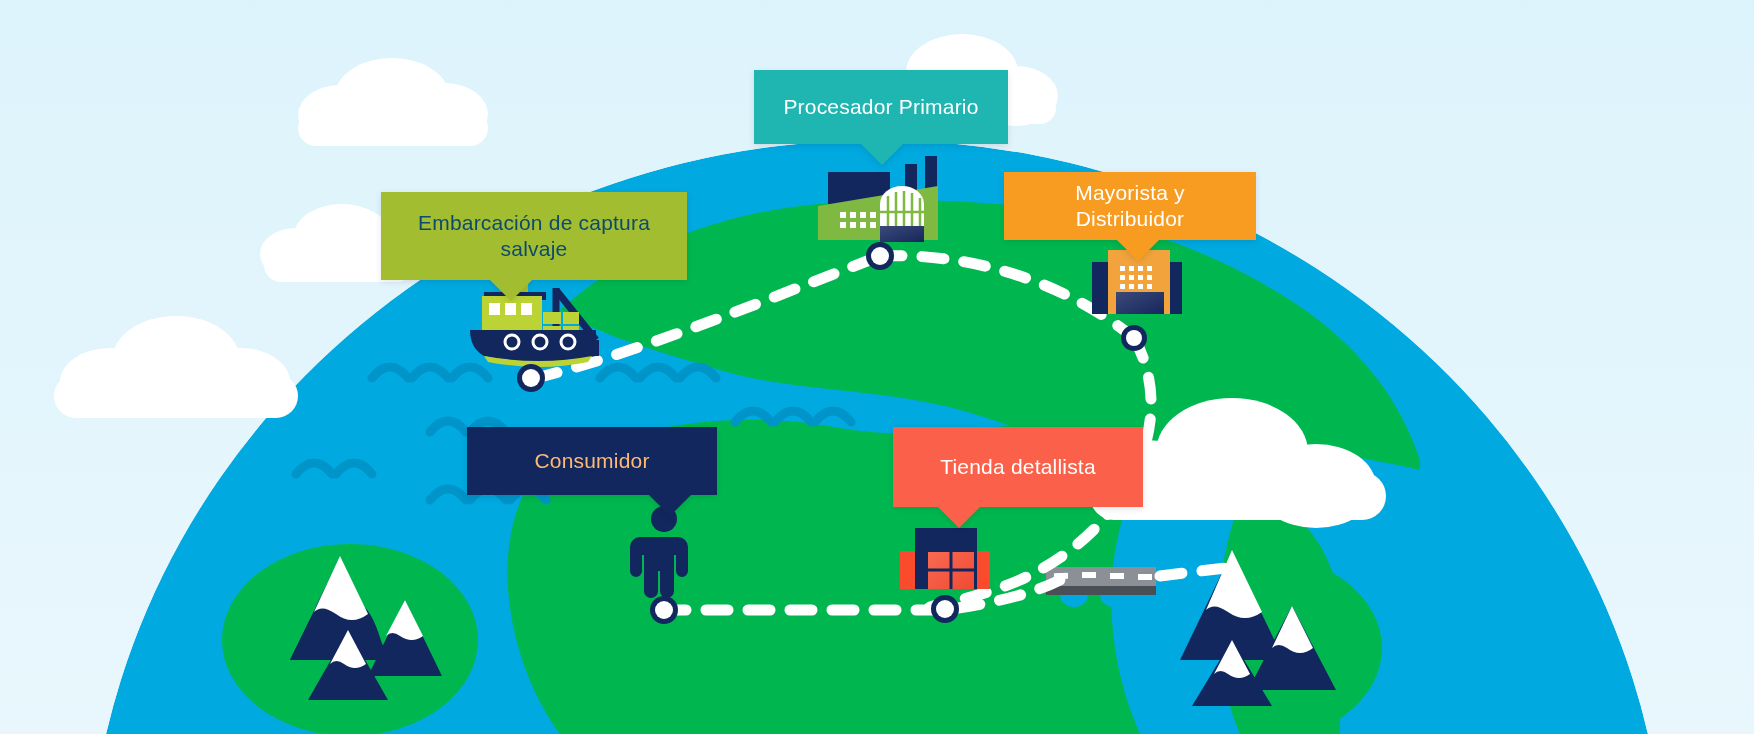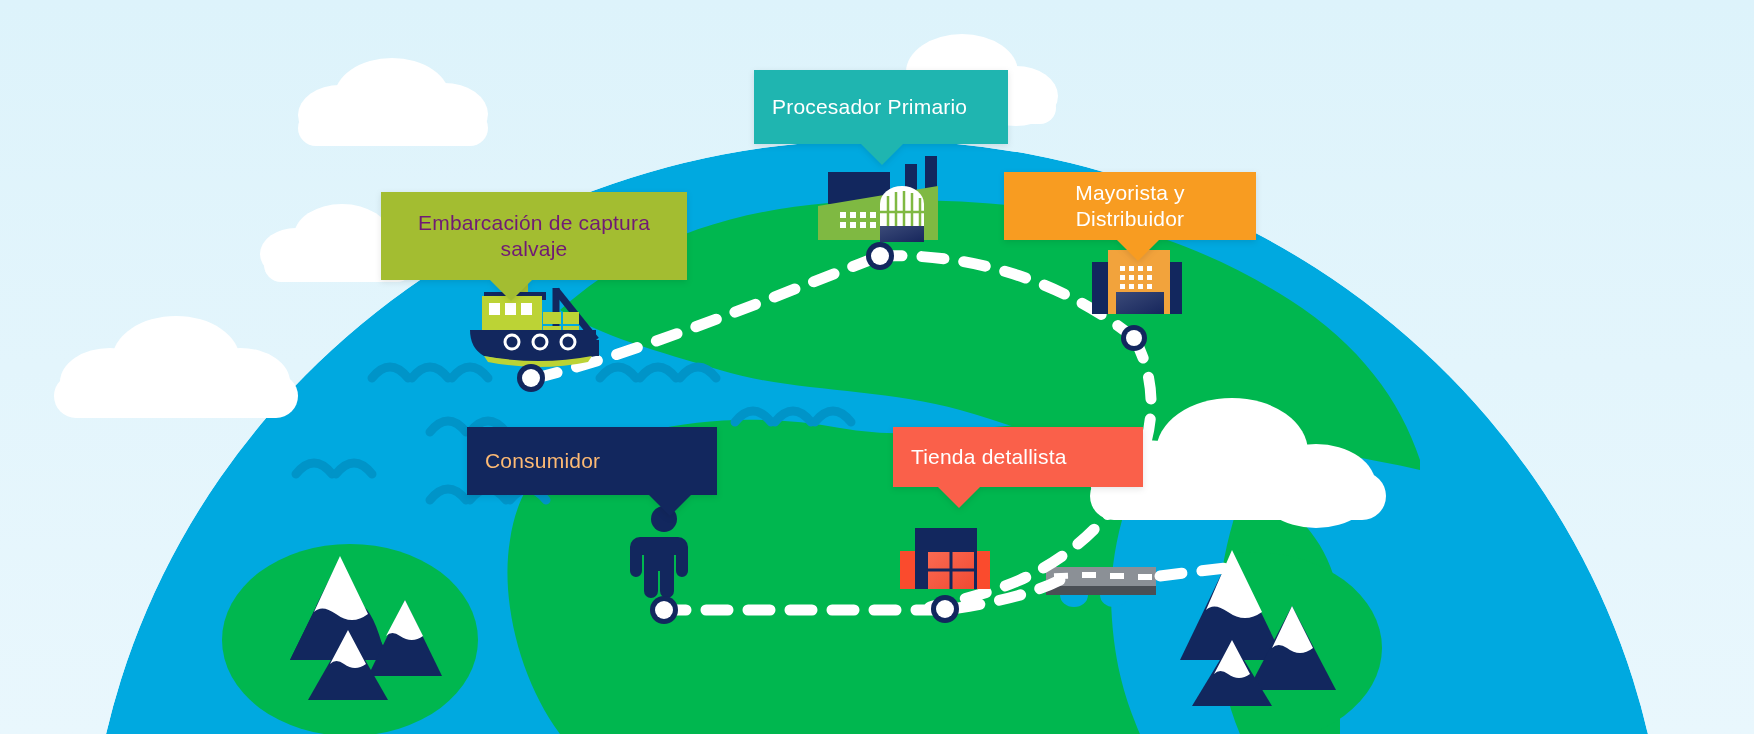--- a/index.html
+++ b/index.html
@@ -7,21 +7,21 @@
     width:1754px;height:734px;overflow:hidden;
     background:#ddf3fb;
     font-family:"Liberation Sans", sans-serif;
     position:relative;
   }
   #stage{position:absolute;inset:0;width:1754px;height:734px;}
   svg.scene{position:absolute;left:0;top:0;width:1754px;height:734px;display:block;}
 
   .label-box{
     position:absolute;
-    display:flex;align-items:center;justify-content:flex-start;
+    display:flex;align-items:center;justify-content:center;
     text-align:center;
     color:#ffffff;
     box-sizing:border-box;
     padding:10px 18px;
     line-height:1.25;
     letter-spacing:.2px;
     filter:drop-shadow(0 2px 3px rgba(0,0,0,.10));
   }
   .label-box .tail{
     position:absolute;
@@ -32,28 +32,28 @@
     border-top:22px solid currentColor;
   }
   .label-text{position:relative;z-index:2;}
 
   
   #label-procesador{left:754px;top:70px;width:254px;height:74px;background:#1fb5b0;color:#1fb5b0;font-size:21px;}
   #label-procesador .label-text{color:#fff;}
   #label-procesador .tail{left:106px;}
 
   #label-embarcacion{left:381px;top:192px;width:306px;height:88px;background:#a3bd31;color:#a3bd31;font-size:21px;}
-  #label-embarcacion .label-text{color:#701a75;}
+  #label-embarcacion .label-text{color:#0c4a6e;}
   #label-embarcacion .tail{left:108px;}
 
   #label-mayorista{left:1004px;top:172px;width:252px;height:68px;background:#f89c21;color:#f89c21;font-size:21px;}
   #label-mayorista .label-text{color:#fff;}
   #label-mayorista .tail{left:112px;}
 
-  #label-tienda{left:893px;top:427px;width:250px;height:60px;background:#fa604a;color:#fa604a;font-size:21px;}
+  #label-tienda{left:893px;top:427px;width:250px;height:80px;background:#fa604a;color:#fa604a;font-size:21px;}
   #label-tienda .label-text{color:#fff;}
   #label-tienda .tail{left:44px;}
 
   #label-consumidor{left:467px;top:427px;width:250px;height:68px;background:#12275e;color:#12275e;font-size:21px;}
   #label-consumidor .label-text{color:#fdba74;}
   #label-consumidor .tail{left:181px;}
 </style>
 </head>
 <body>
 

